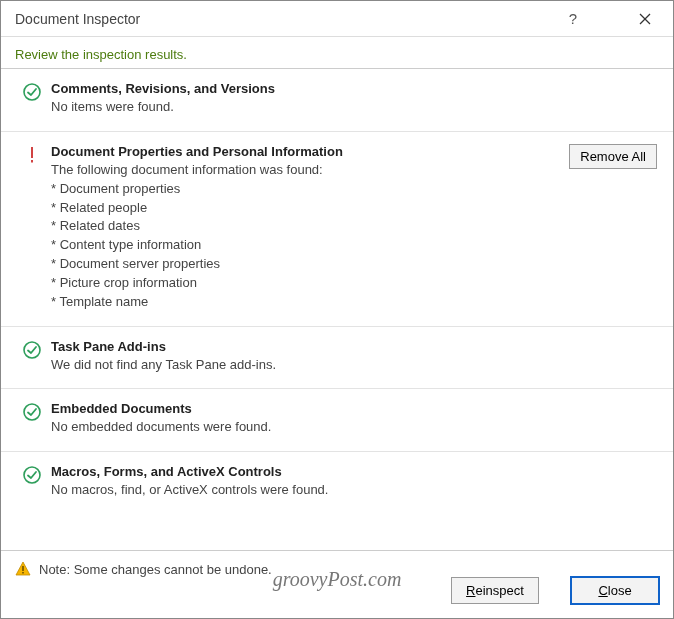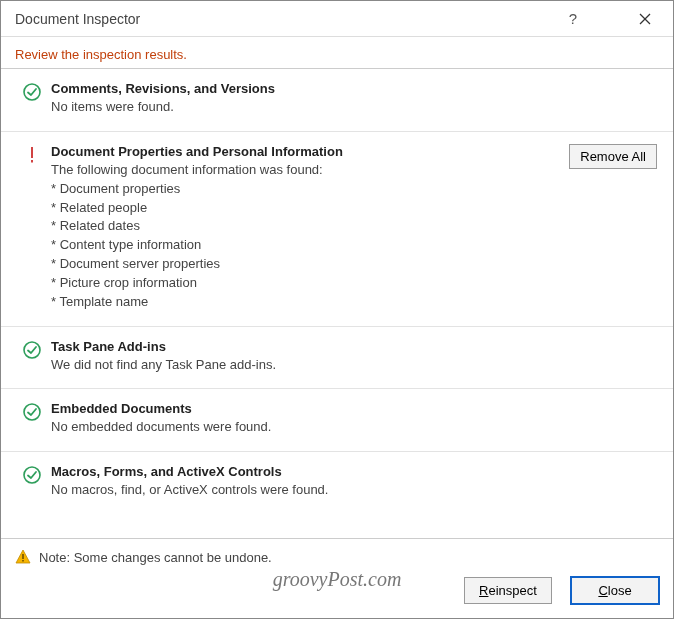--- a/index.html
+++ b/index.html
@@ -36,21 +36,21 @@
     align-items: center;
     justify-content: center;
     color: #555;
     font-size: 15px;
     cursor: default;
   }
 
   .instructions {
     padding: 10px 14px 6px 14px;
     font-size: 13px;
-    color: #c2410c;
+    color: #4d7c0f;
   }
 
   .scrollarea {
     flex: 1;
     overflow-y: scroll;
     border-top: 1px solid #ccc;
     border-bottom: 1px solid #ccc;
   }
   .section {
     display: flex;
@@ -89,27 +89,27 @@
     cursor: default;
   }
 
   .footer {
     padding: 10px 14px 14px 14px;
   }
   .footer-note {
     display: flex;
     align-items: flex-end;
     gap: 8px;
-    margin-bottom: 12px;
+    margin-bottom: 0;
     color: #444;
   }
   .footer-buttons {
     display: flex;
     justify-content: flex-end;
-    gap: 12px;
+    gap: 25px;
   }
   .footer-buttons button {
     font-family: inherit;
     font-size: 13px;
     width: 88px;
     padding: 5px 0;
     background: #f3f3f3;
     border: 1px solid #999;
     cursor: default;
   }

